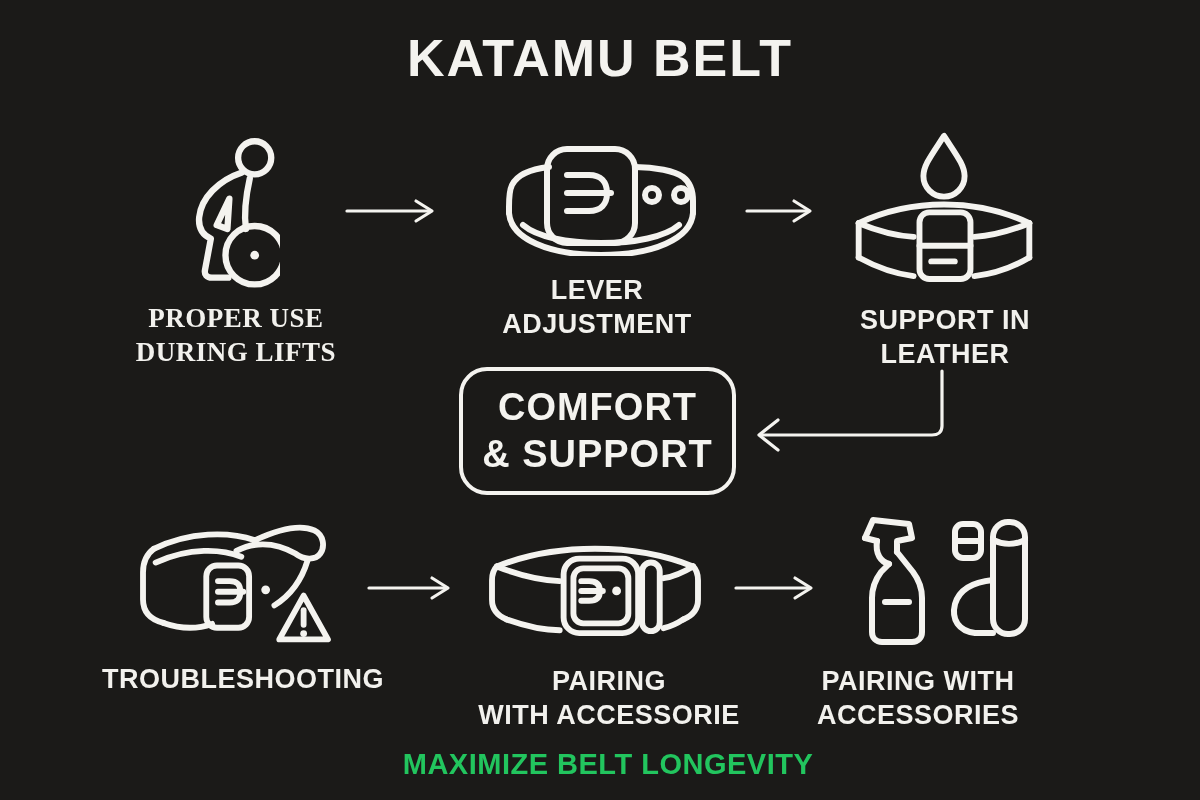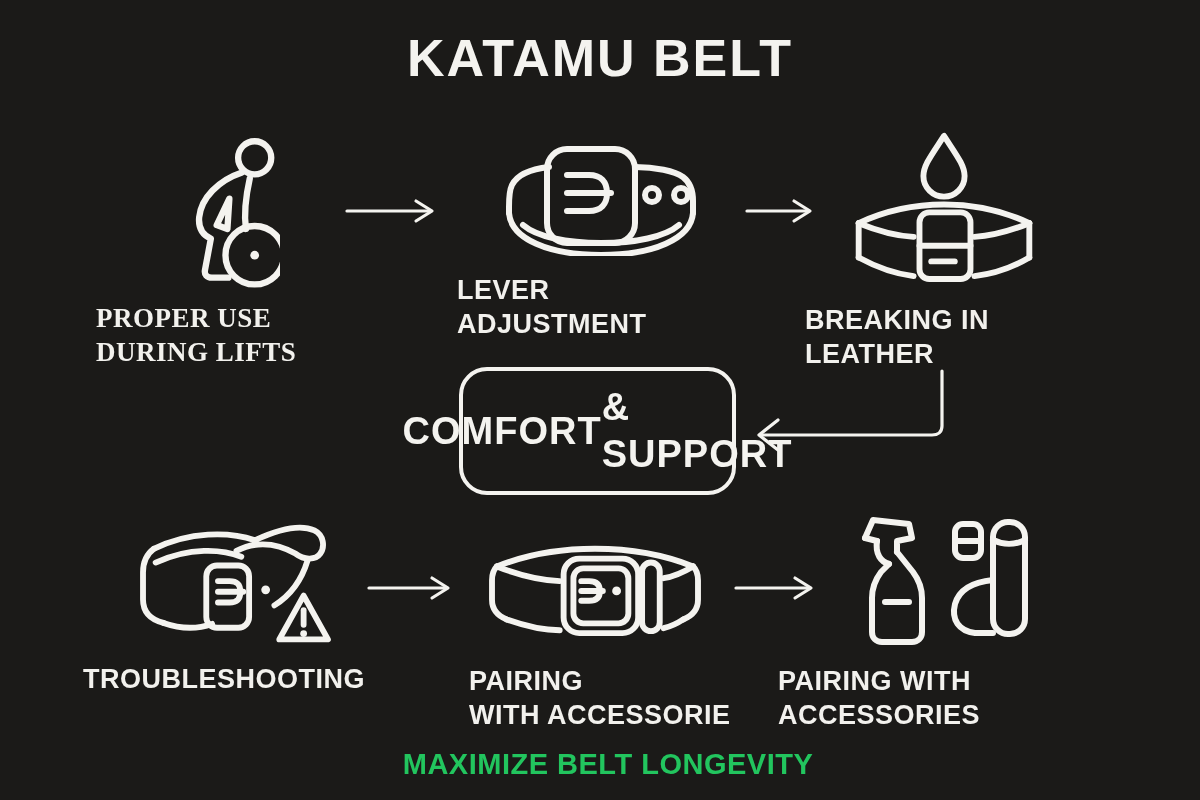--- a/index.html
+++ b/index.html
@@ -12,33 +12,34 @@
     overflow:hidden;
   }
   .title{
     position:absolute;left:0;top:28px;width:1200px;
     text-align:center;
     font-size:52px;font-weight:bold;letter-spacing:2px;
     color:#f4f3ef;
   }
   .node-label{
     position:absolute;
+    text-align:center;
     font-size:27px;font-weight:bold;letter-spacing:.5px;
     line-height:34px;
     color:#f2f1ed;
   }
   .icon-box{position:absolute;}
   .icon-box svg{display:block;}
   .center-box{
     position:absolute;left:459px;top:367px;
     width:277px;height:128px;
     box-sizing:border-box;
     border:4.5px solid #f4f3ef;
     border-radius:28px;
-    display:flex;
+    display:flex;flex-direction:column;
     align-items:center;justify-content:center;
     font-size:38px;font-weight:bold;letter-spacing:1px;
     line-height:47px;
     color:#f4f3ef;
   }
   .footer{
     position:absolute;left:0;top:748px;width:1200px;
     text-align:center;
     font-size:29px;font-weight:bold;letter-spacing:.5px;
     color:#22c55e;
@@ -120,21 +121,21 @@
 
   <div class="node-label" style="left:96px;top:301px;width:280px;font-family:Liberation Serif, serif;">
     <div>PROPER USE</div>
     <div>DURING LIFTS</div>
   </div>
   <div class="node-label" style="left:457px;top:273px;width:280px;">
     <div>LEVER</div>
     <div>ADJUSTMENT</div>
   </div>
   <div class="node-label" style="left:805px;top:303px;width:280px;">
-    <div>BREAKING IN</div>
+    <div>SUPPORT IN</div>
     <div>LEATHER</div>
   </div>
 
   <div class="center-box">
     <div>COMFORT</div>
     <div>&amp; SUPPORT</div>
   </div>
 
   <div class="icon-box" style="left:752px;top:368px;">
     <svg width="198" height="86" viewBox="0 0 198 86">

